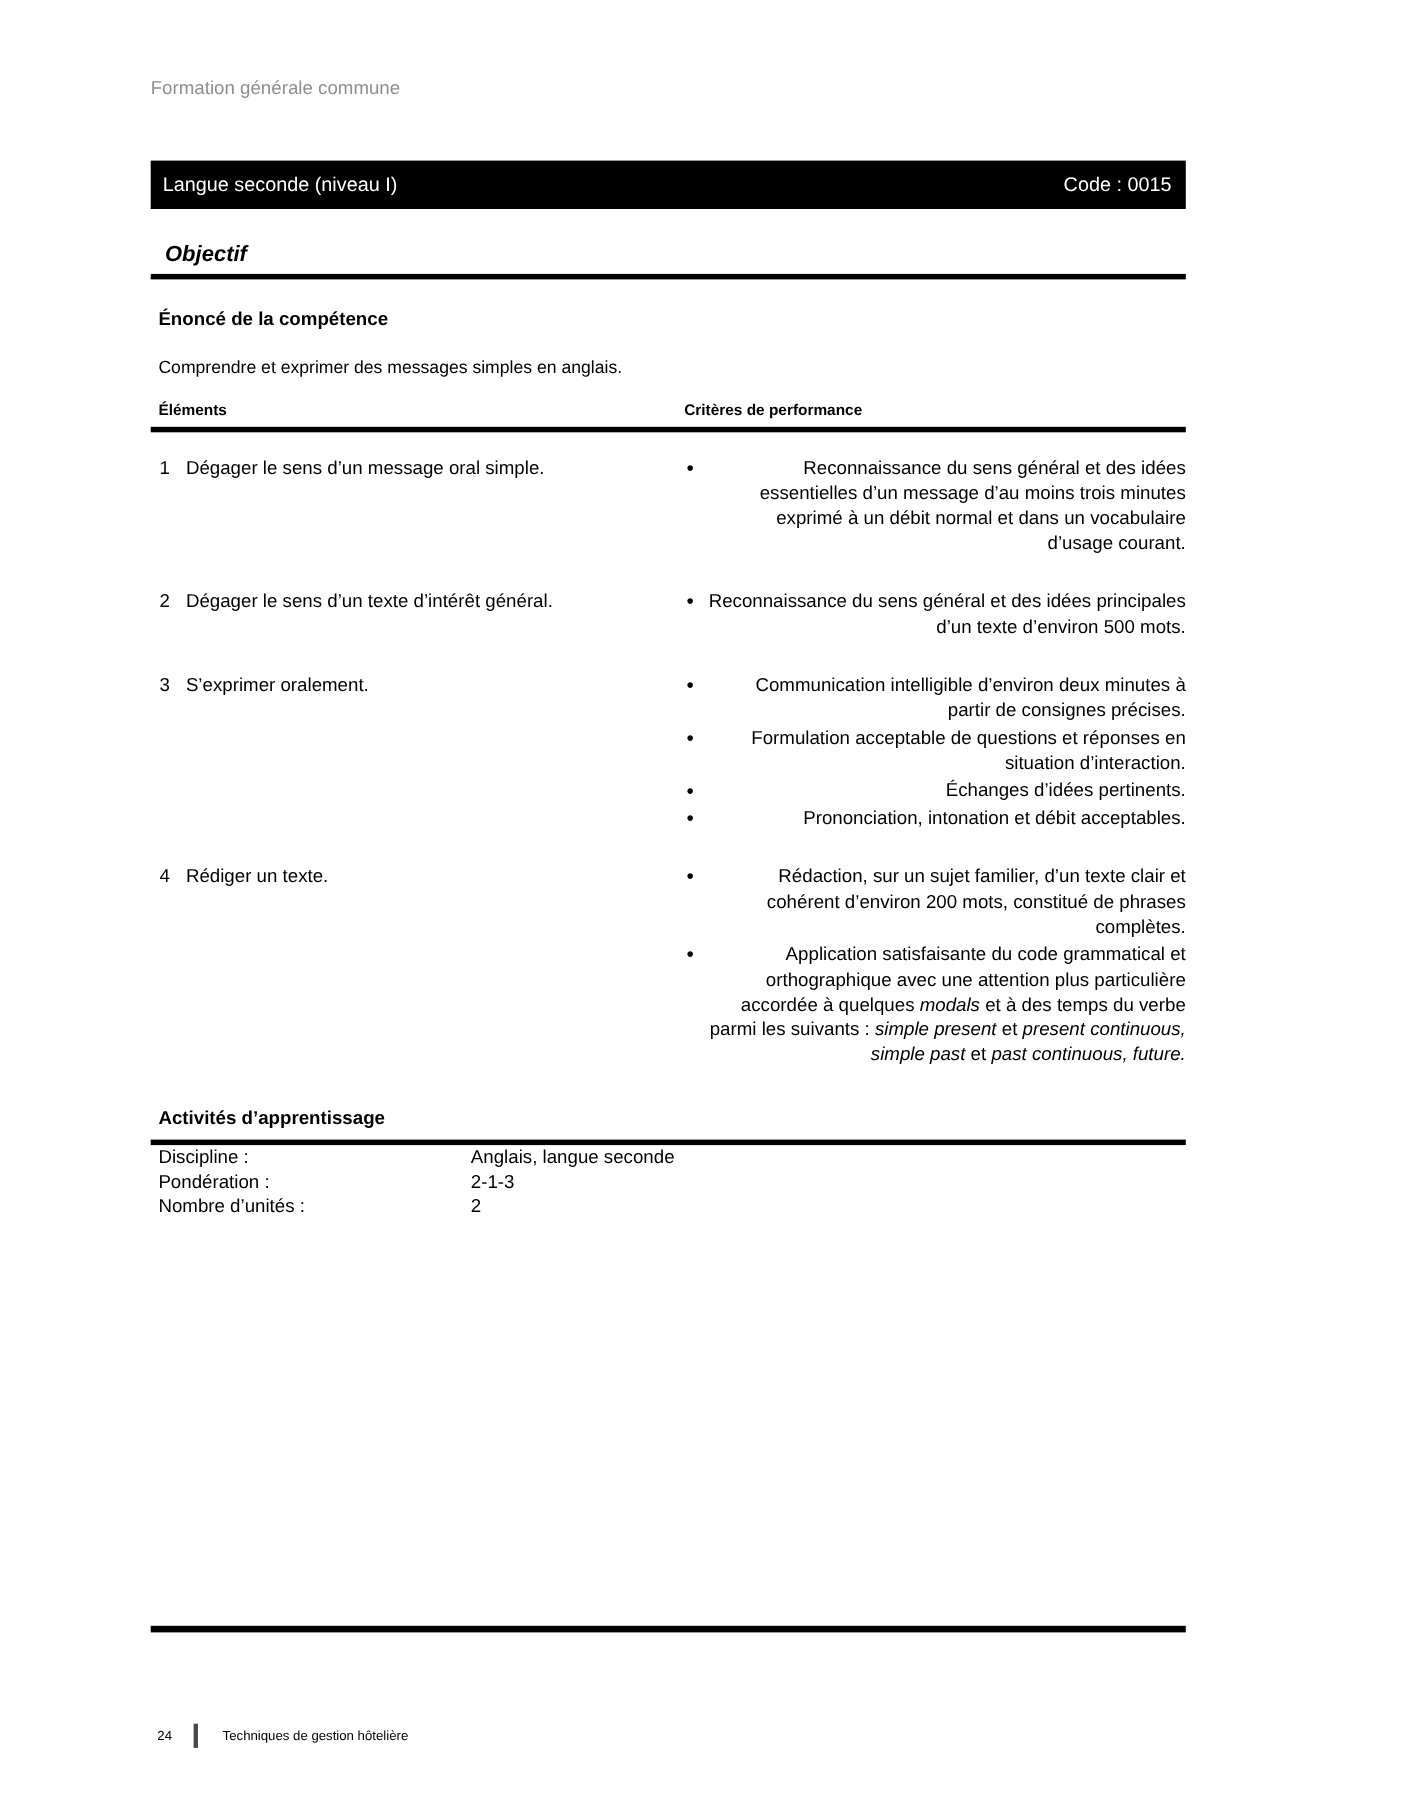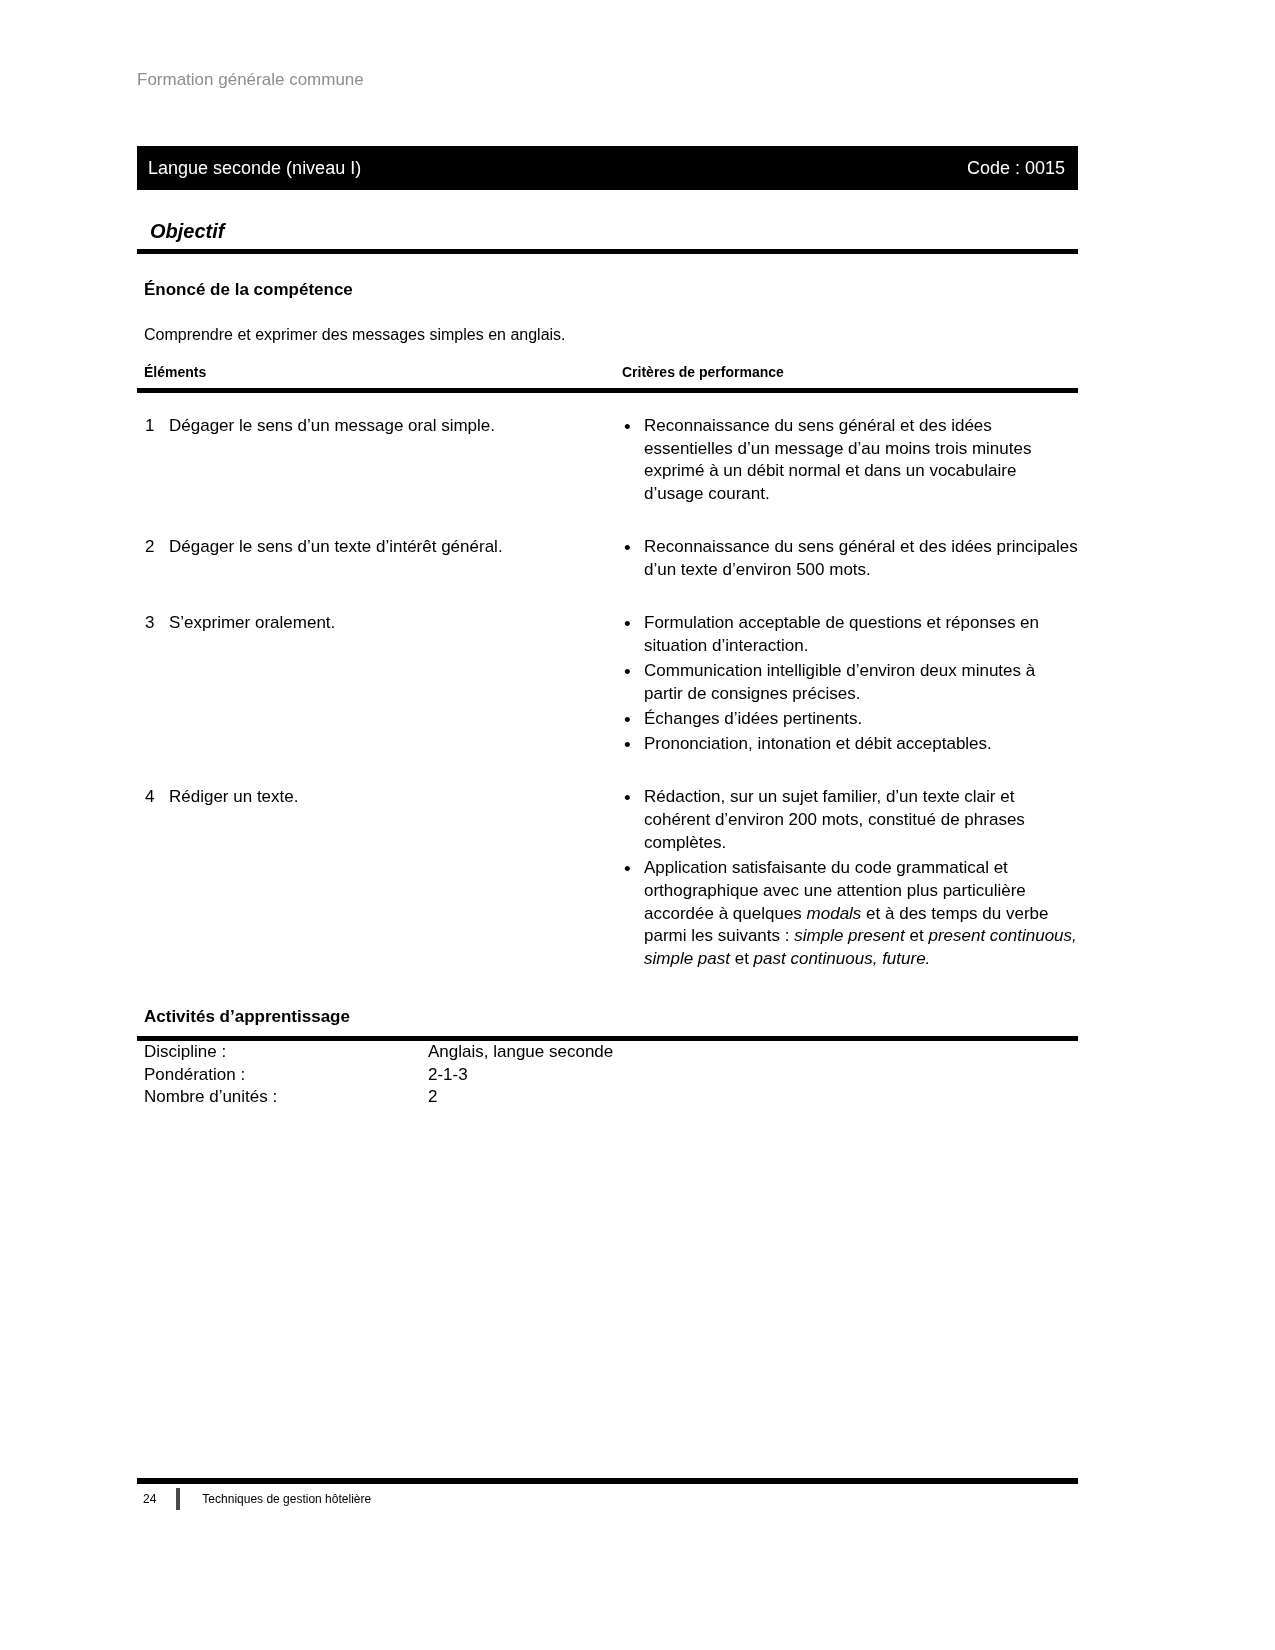--- a/index.html
+++ b/index.html
@@ -71,21 +71,21 @@
     font-weight: bold;
     font-size: 14px;
   }
   .table-headers .left { flex: 0 0 485px; padding-left: 7px; }
   .table-headers .right { flex: 1; }
   .rows { margin-top: 22px; font-size: 17px; line-height: 1.35; }
   .row { display: flex; margin-bottom: 28px; }
   .cell-num { flex: 0 0 32px; padding-left: 8px; }
   .cell-element { flex: 0 0 453px; padding-right: 18px; }
   .cell-criteria { flex: 1; }
-  .cell-criteria ul { list-style: none; }
+  .cell-criteria ul { list-style: none; text-align: right; }
   .cell-criteria li {
     position: relative;
     padding-left: 22px;
     margin-bottom: 2px;
   }
   .cell-criteria li::before {
     content: "\2022";
     position: absolute;
     left: 2px;
     top: -1px;
@@ -107,21 +107,21 @@
     position: absolute;
     left: 137px;
     top: 1478px;
     width: 941px;
     height: 6px;
     background: #000000;
   }
   .footer {
     position: absolute;
     left: 137px;
-    top: 1488px;
+    top: 1567px;
     width: 941px;
     display: flex;
     align-items: center;
     font-size: 12px;
   }
   .footer .page-number { padding-left: 6px; }
   .footer .sep-bar {
     width: 4px;
     height: 22px;
     background: #4a4a4a;
@@ -172,22 +172,22 @@
             <ul>
               <li><span>Reconnaissance du sens général et des idées principales d’un texte d’environ 500 mots.</span></li>
             </ul>
           </div>
         </div>
         <div class="row">
           <div class="cell-num">3</div>
           <div class="cell-element">S’exprimer oralement.</div>
           <div class="cell-criteria">
             <ul>
+              <li><span>Communication intelligible d’environ deux minutes à partir de consignes précises.</span></li>
               <li><span>Formulation acceptable de questions et réponses en situation d’interaction.</span></li>
-              <li><span>Communication intelligible d’environ deux minutes à partir de consignes précises.</span></li>
               <li><span>Échanges d’idées pertinents.</span></li>
               <li><span>Prononciation, intonation et débit acceptables.</span></li>
             </ul>
           </div>
         </div>
         <div class="row">
           <div class="cell-num">4</div>
           <div class="cell-element">Rédiger un texte.</div>
           <div class="cell-criteria">
             <ul>

